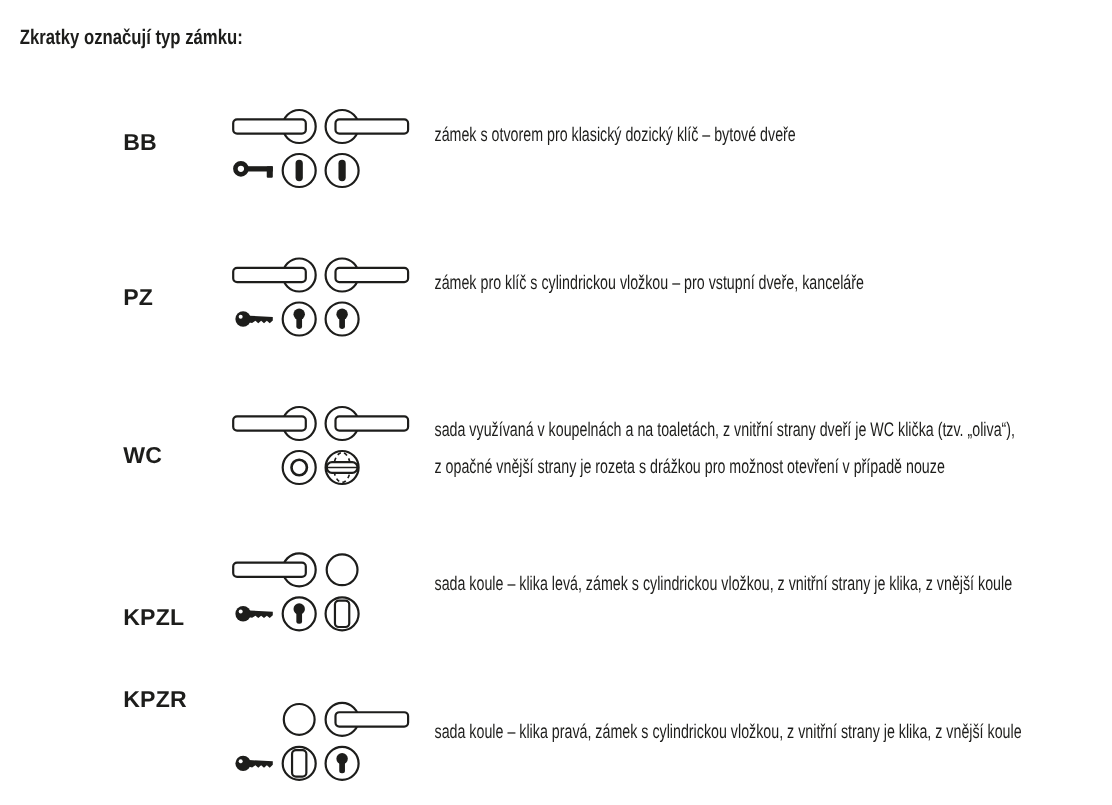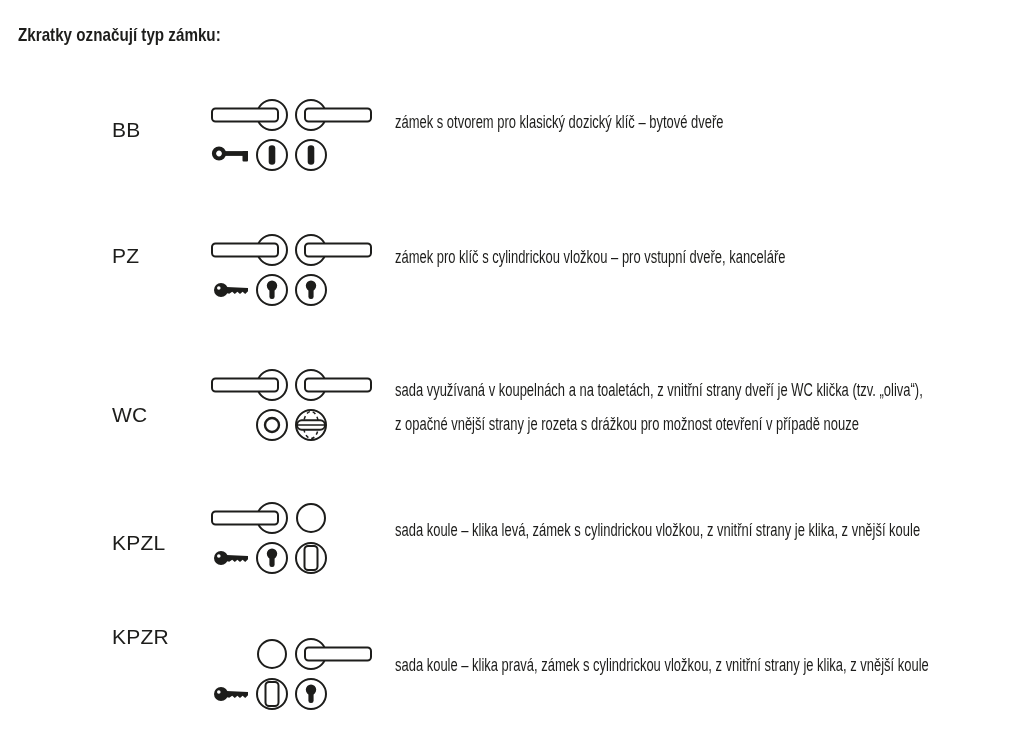--- a/index.html
+++ b/index.html
@@ -12,21 +12,21 @@
     color:#1d1d1b;
   }
   .title{
     position:absolute;left:18px;top:24px;
     font-size:19px;font-weight:bold;line-height:22px;
     transform:scaleX(0.80);transform-origin:left top;
     white-space:nowrap;color:#1d1d1b;
   }
   .code{
     position:absolute;left:112px;
-    font-size:21px;font-weight:normal;line-height:30px;
+    font-size:21px;font-weight:bold;line-height:30px;
     color:#1d1d1b;letter-spacing:.2px;
   }
   .desc{
     position:absolute;left:395px;
     font-size:18px;line-height:34px;color:#1d1d1b;
     transform:scaleX(0.72);transform-origin:left top;
     white-space:nowrap;
   }
   .desc .line{display:block;}
   .icons{position:absolute;left:205px;}
@@ -96,21 +96,21 @@
       <use href="#key-classic" x="14" y="58.5"></use>
       <use href="#ros-bb" x="67" y="60"></use>
       <use href="#ros-bb" x="106" y="60"></use>
     </svg>
     <div class="desc" style="top:105px">
       <span class="line">zámek s otvorem pro klasický dozický klíč – bytové dveře</span>
     </div>
   </div>
 
   <div>
-    <div class="code" style="top:241px">PZ</div>
+    <div class="code" style="top:256px">PZ</div>
     <svg class="icons" style="top:230px" width="180" height="80" viewBox="0 0 180 80">
       <use href="#handle-left" x="67" y="20"></use>
       <use href="#handle-right" x="106" y="20"></use>
       <use href="#key-modern" x="16" y="60"></use>
       <use href="#ros-pz" x="67" y="60"></use>
       <use href="#ros-pz" x="106" y="60"></use>
     </svg>
     <div class="desc" style="top:240px">
       <span class="line">zámek pro klíč s cylindrickou vložkou – pro vstupní dveře, kanceláře</span>
     </div>
@@ -124,21 +124,21 @@
       <use href="#ros-ring" x="67" y="60"></use>
       <use href="#ros-slot" x="106" y="60"></use>
     </svg>
     <div class="desc" style="top:373px">
       <span class="line">sada využívaná v koupelnách a na toaletách, z vnitřní strany dveří je WC klička (tzv. „oliva“),</span>
       <span class="line">z opačné vnější strany je rozeta s drážkou pro možnost otevření v případě nouze</span>
     </div>
   </div>
 
   <div>
-    <div class="code" style="top:528px">KPZL</div>
+    <div class="code" style="top:547px">KPZL</div>
     <svg class="icons" style="top:498px" width="180" height="80" viewBox="0 0 180 80">
       <use href="#handle-left" x="67" y="20"></use>
       <use href="#ball" x="106" y="20"></use>
       <use href="#key-modern" x="16" y="60"></use>
       <use href="#ros-pz" x="67" y="60"></use>
       <use href="#ros-blind" x="106" y="60"></use>
     </svg>
     <div class="desc" style="top:513px">
       <span class="line">sada koule – klika levá, zámek s cylindrickou vložkou, z vnitřní strany je klika, z vnější koule</span>
     </div>

